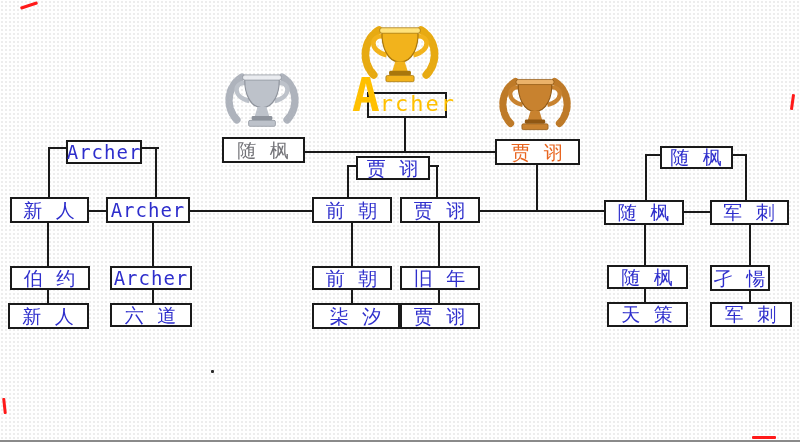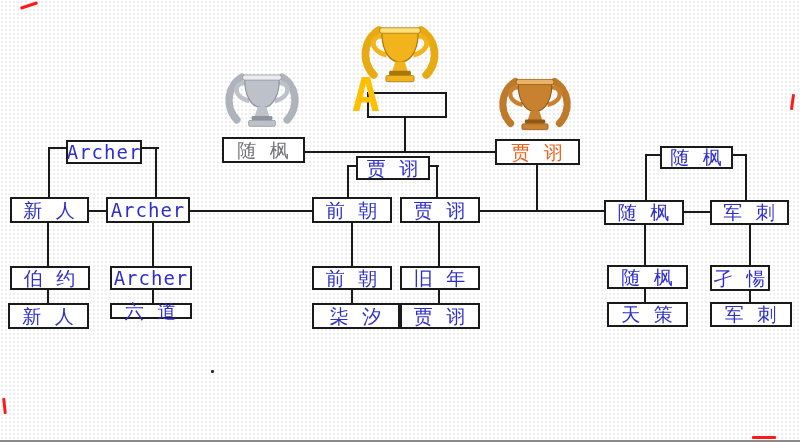--- a/index.html
+++ b/index.html
@@ -60,20 +60,21 @@
   <svg class="trophy" style="left:221px;top:64px;--t-main:#BDC2CA;--t-light:#EAECF0;--t-dark:#8E939C;--t-leaf:#AEB3BC" width="82" height="68" viewBox="0 0 110 80">
       <use href="#trophy-shape"></use>
     </svg>
   <svg class="trophy" style="left:495px;top:70px;--t-main:#C8822F;--t-light:#EBB269;--t-dark:#8F5713;--t-leaf:#BE7A28" width="80" height="64" viewBox="0 0 110 80">
       <use href="#trophy-shape"></use>
     </svg>
 
   <div class="champ-box" style="left:367px;top:92px;width:80px;height:26px"></div>
   <div class="champ-text" style="left:352px;top:72px;">
     <span class="cap">A</span>
+      <span class="rest">rcher</span>
   </div>
 
   <div id="gen-root">
       <div class="line" style="left: 48px; top: 147px; width: 20px; height: 2px;"></div>
       <div class="line" style="left: 48px; top: 147px; width: 2px; height: 52px;"></div>
       <div class="line" style="left: 140px; top: 147px; width: 19px; height: 2px;"></div>
       <div class="line" style="left: 155px; top: 147px; width: 2px; height: 52px;"></div>
       <div class="line" style="left: 88px; top: 210px; width: 18px; height: 2px;"></div>
       <div class="line" style="left: 188px; top: 210px; width: 126px; height: 2px;"></div>
       <div class="line" style="left: 47px; top: 222px; width: 2px; height: 44px;"></div>
@@ -100,21 +101,21 @@
       <div class="line" style="left: 644px; top: 224px; width: 2px; height: 42px;"></div>
       <div class="line" style="left: 644px; top: 288px; width: 2px; height: 15px;"></div>
       <div class="line" style="left: 749px; top: 224px; width: 2px; height: 42px;"></div>
       <div class="line" style="left: 749px; top: 290px; width: 2px; height: 13px;"></div>
       <div class="node c-blue" style="left: 66px; top: 140px; width: 76px; height: 24px;">Archer</div>
       <div class="node c-blue" style="left: 10px; top: 197px; width: 79px; height: 26px;">新 人</div>
       <div class="node c-blue" style="left: 106px; top: 197px; width: 84px; height: 26px;">Archer</div>
       <div class="node c-blue" style="left: 10px; top: 266px; width: 80px; height: 24px;">伯 约</div>
       <div class="node c-blue" style="left: 8px; top: 303px; width: 81px; height: 26px;">新 人</div>
       <div class="node c-blue" style="left: 110px; top: 266px; width: 82px; height: 24px;">Archer</div>
-      <div class="node c-blue" style="left: 110px; top: 303px; width: 82px; height: 16px;">六 道</div>
+      <div class="node c-blue" style="left: 110px; top: 303px; width: 82px; height: 24px;">六 道</div>
       <div class="node c-gray" style="left: 222px; top: 137px; width: 83px; height: 26px;">随 枫</div>
       <div class="node c-blue" style="left: 356px; top: 156px; width: 74px; height: 24px;">贾 诩</div>
       <div class="node c-blue" style="left: 312px; top: 197px; width: 80px; height: 26px;">前 朝</div>
       <div class="node c-blue" style="left: 400px; top: 197px; width: 80px; height: 26px;">贾 诩</div>
       <div class="node c-orange" style="left: 495px; top: 139px; width: 85px; height: 26px;">贾 诩</div>
       <div class="node c-blue" style="left: 312px; top: 266px; width: 80px; height: 24px;">前 朝</div>
       <div class="node c-blue" style="left: 312px; top: 303px; width: 88px; height: 26px;">柒 汐</div>
       <div class="node c-blue" style="left: 400px; top: 266px; width: 80px; height: 24px;">旧 年</div>
       <div class="node c-blue" style="left: 400px; top: 303px; width: 80px; height: 26px;">贾 诩</div>
       <div class="node c-blue" style="left: 660px; top: 146px; width: 73px; height: 23px;">随 枫</div>

